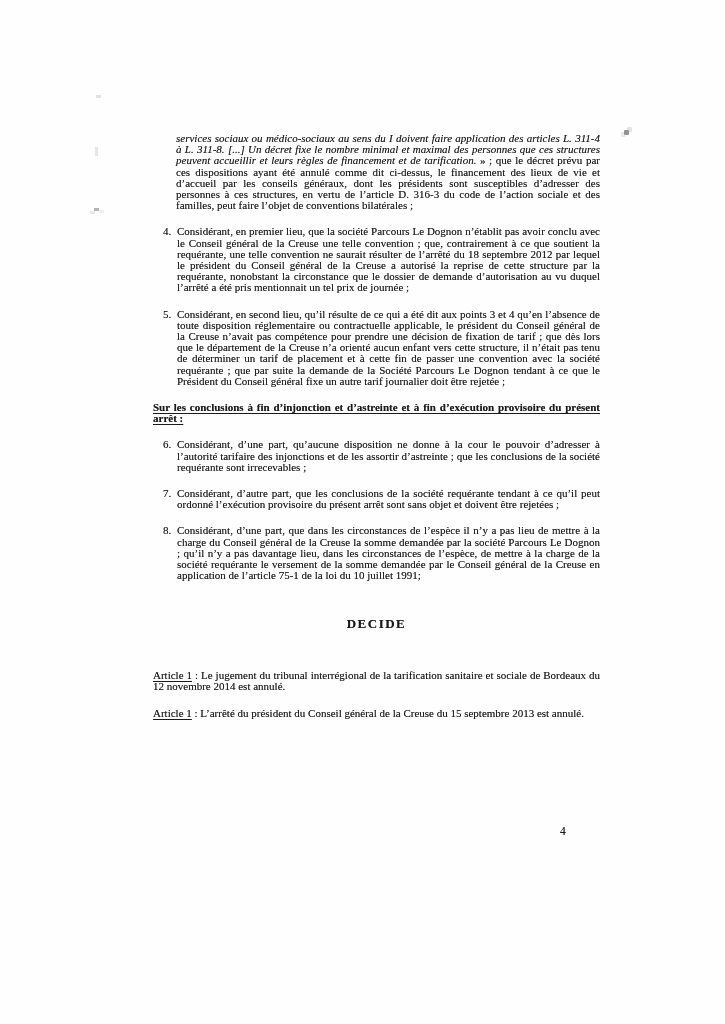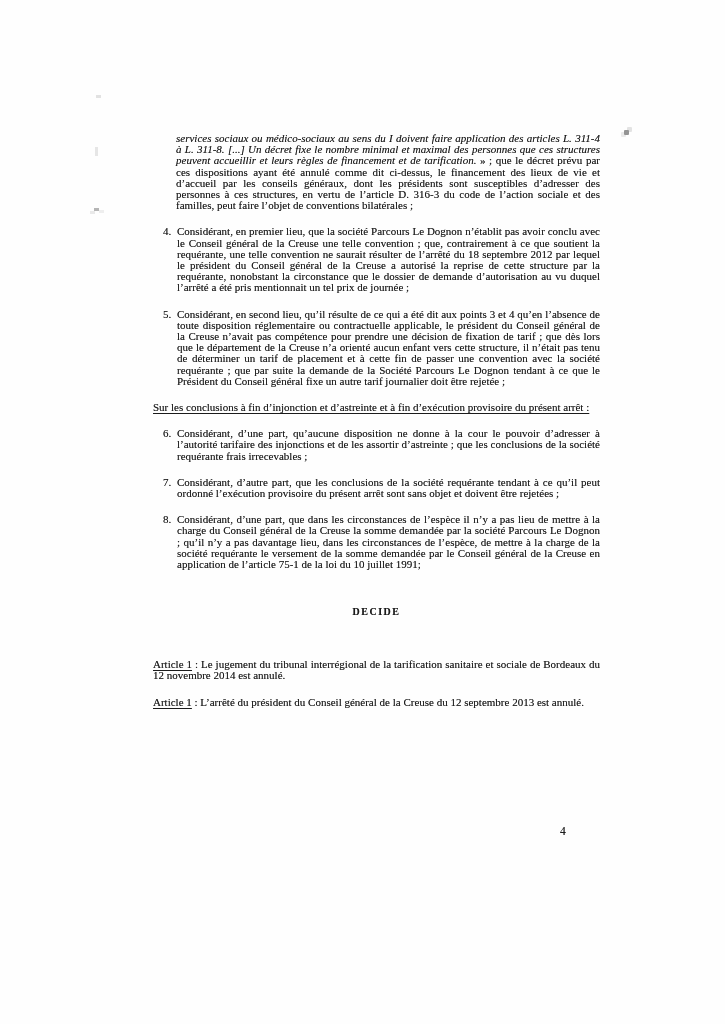--- a/index.html
+++ b/index.html
@@ -18,26 +18,26 @@
   .content {
     position:absolute;
     left:153px; top:133px;
     width:447px;
   }
   .block { text-align:justify; margin:0 0 15px 0; }
   .quote { margin-left:23px; }
   .quote .it { font-style:italic;margin-top:36px; }
   .para { position:relative; padding-left:24px; }
   .para .num { position:absolute; left:10px; top:0; }
-  .sec-heading { text-align:justify; margin:4px 0 15px 0; }
+  .sec-heading { text-align:justify; margin:4px 0 15px 0;font-weight:bold; }
   .sec-heading .u { text-decoration:underline; text-underline-offset:2px; }
   .decide {
     text-align:center;
     font-weight:bold;
-    font-size:10px;
+    font-size:13px;
     letter-spacing:1.5px;
     margin:36px 0 41px 0;
   }
   .article { text-align:justify; margin:16px 0 11px 0; }
   .article .label { text-decoration:underline; text-underline-offset:2px; }
   .page-number {
     position:absolute;
     left:560px; top:826px;
     font-size:11.5px;
   }
@@ -61,30 +61,30 @@
   <div class="content">
 
     <p class="block quote"><span class="it">services sociaux ou médico-sociaux au sens du I doivent faire application des articles L. 311-4 à L. 311-8. [...] Un décret fixe le nombre minimal et maximal des personnes que ces structures peuvent accueillir et leurs règles de financement et de tarification.</span><span> » ; que le décret prévu par ces dispositions ayant été annulé comme dit ci-dessus, le financement des lieux de vie et d’accueil par les conseils généraux, dont les présidents sont susceptibles d’adresser des personnes à ces structures, en vertu de l’article D. 316-3 du code de l’action sociale et des familles, peut faire l’objet de conventions bilatérales ;</span></p>
 
     <p class="block para"><span class="num">4.</span><span>Considérant, en premier lieu, que la société Parcours Le Dognon n’établit pas avoir conclu avec le Conseil général de la Creuse une telle convention ; que, contrairement à ce que soutient la requérante, une telle convention ne saurait résulter de l’arrêté du 18 septembre 2012 par lequel le président du Conseil général de la Creuse a autorisé la reprise de cette structure par la requérante, nonobstant la circonstance que le dossier de demande d’autorisation au vu duquel l’arrêté a été pris mentionnait un tel prix de journée ;</span></p>
 
     <p class="block para"><span class="num">5.</span><span>Considérant, en second lieu, qu’il résulte de ce qui a été dit aux points 3 et 4 qu’en l’absence de toute disposition réglementaire ou contractuelle applicable, le président du Conseil général de la Creuse n’avait pas compétence pour prendre une décision de fixation de tarif ; que dès lors que le département de la Creuse n’a orienté aucun enfant vers cette structure, il n’était pas tenu de déterminer un tarif de placement et à cette fin de passer une convention avec la société requérante ; que par suite la demande de la Société Parcours Le Dognon tendant à ce que le Président du Conseil général fixe un autre tarif journalier doit être rejetée ;</span></p>
 
     <p class="sec-heading"><span class="u">Sur les conclusions à fin d’injonction et d’astreinte et à fin d’exécution provisoire du présent arrêt :</span></p>
 
-    <p class="block para"><span class="num">6.</span><span>Considérant, d’une part, qu’aucune disposition ne donne à la cour le pouvoir d’adresser à l’autorité tarifaire des injonctions et de les assortir d’astreinte ; que les conclusions de la société requérante frais irrecevables ;</span></p>
+    <p class="block para"><span class="num">6.</span><span>Considérant, d’une part, qu’aucune disposition ne donne à la cour le pouvoir d’adresser à l’autorité tarifaire des injonctions et de les assortir d’astreinte ; que les conclusions de la société requérante sont irrecevables ;</span></p>
 
     <p class="block para"><span class="num">7.</span><span>Considérant, d’autre part, que les conclusions de la société requérante tendant à ce qu’il peut ordonné l’exécution provisoire du présent arrêt sont sans objet et doivent être rejetées ;</span></p>
 
 
     <p class="block para"><span class="num">8.</span><span>Considérant, d’une part, que dans les circonstances de l’espèce il n’y a pas lieu de mettre à la charge du Conseil général de la Creuse la somme demandée par la société Parcours Le Dognon ; qu’il n’y a pas davantage lieu, dans les circonstances de l’espèce, de mettre à la charge de la société requérante le versement de la somme demandée par le Conseil général de la Creuse en application de l’article 75-1 de la loi du 10 juillet 1991;</span></p>
 
     <p class="decide">DECIDE</p>
 
     <p class="article"><span class="label">Article 1</span><span> : </span><span>Le jugement du tribunal interrégional de la tarification sanitaire et sociale de Bordeaux du 12 novembre 2014 est annulé.</span></p>
 
-    <p class="article"><span class="label">Article 1</span><span> : </span><span>L’arrêté du président du Conseil général de la Creuse du 12 septembre 2013 est annulé.</span></p>
+    <p class="article"><span class="label">Article 1</span><span> : </span><span>L’arrêté du président du Conseil général de la Creuse du 15 septembre 2013 est annulé.</span></p>
 
   </div>
 
   <div class="page-number">4</div>
 
 </div>
 
 </body></html>

